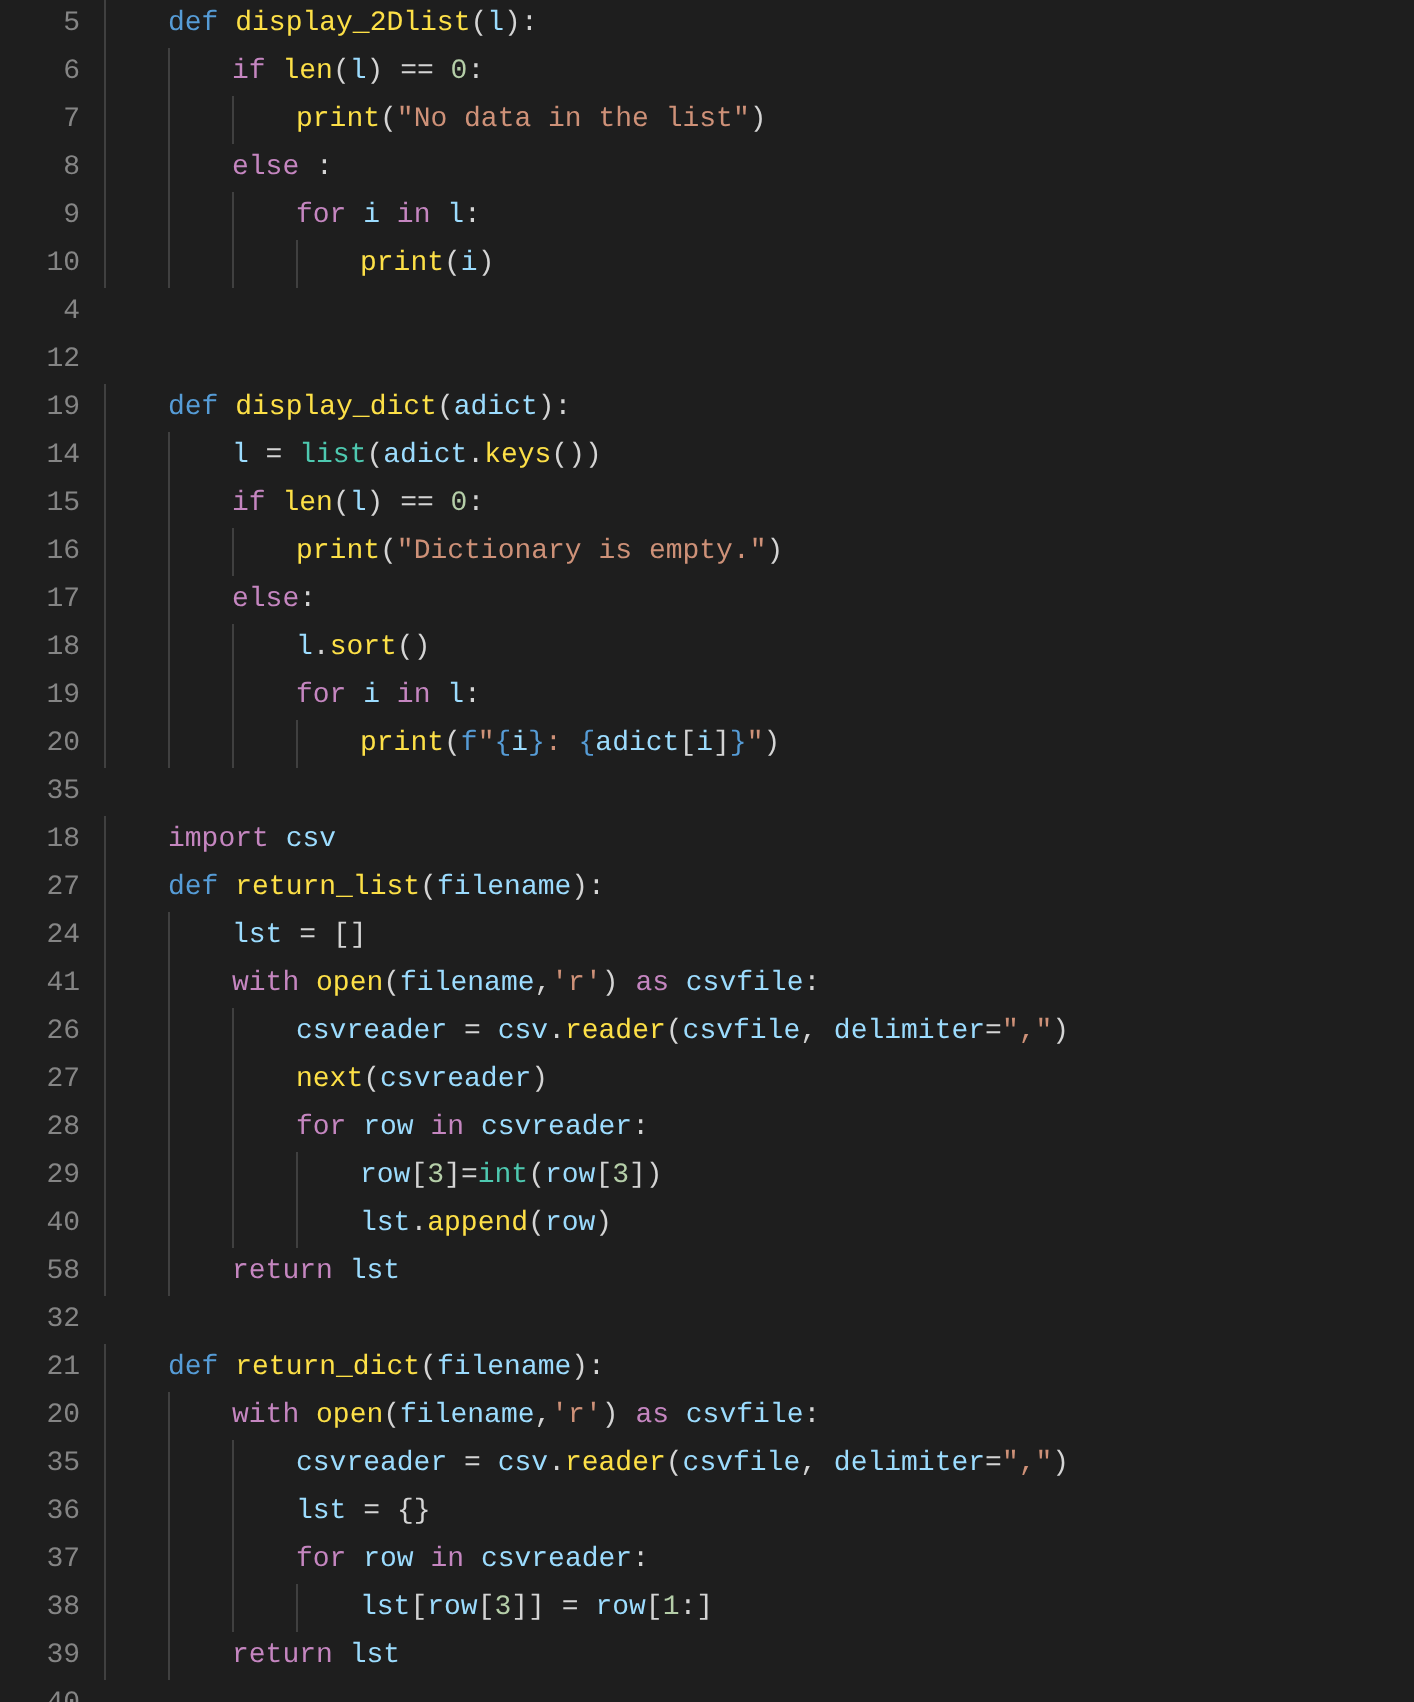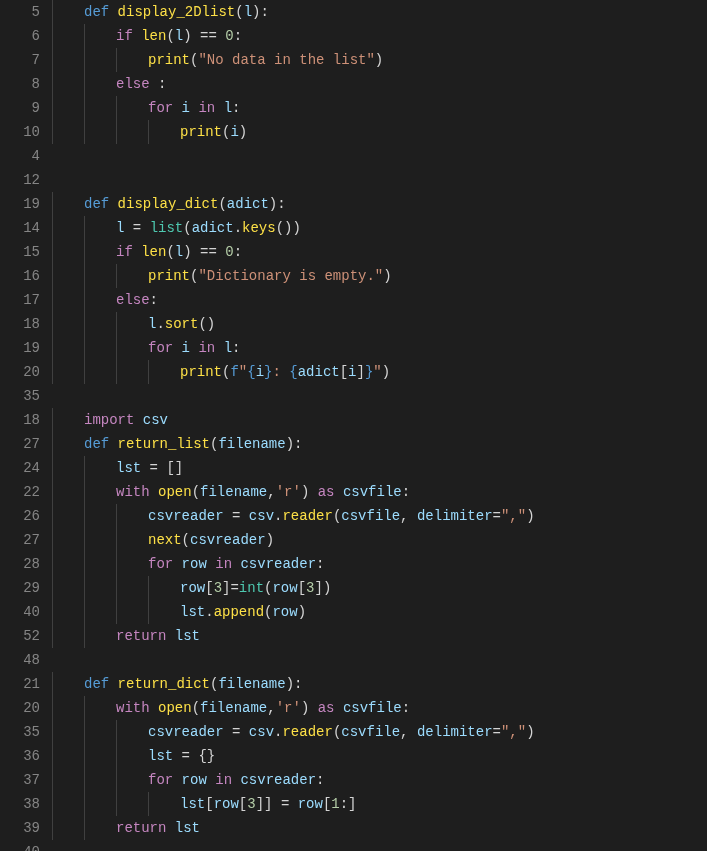--- a/index.html
+++ b/index.html
@@ -72,28 +72,28 @@
       <div>15</div>
       <div>16</div>
       <div>17</div>
       <div>18</div>
       <div>19</div>
       <div>20</div>
       <div>35</div>
       <div>18</div>
       <div>27</div>
       <div>24</div>
-      <div>22</div>
+      <div>41</div>
       <div>26</div>
       <div>27</div>
       <div>28</div>
       <div>29</div>
       <div>40</div>
-      <div>52</div>
-      <div>48</div>
+      <div>58</div>
+      <div>32</div>
       <div>21</div>
       <div>20</div>
       <div>35</div>
       <div>36</div>
       <div>37</div>
       <div>38</div>
       <div>39</div>
       <div>40</div>
     </div>
   <div class="code" id="code"><div class="code-line"><span class="guide" style="left: 0px;"></span><span style="margin-left: 32px;"><span class="kw">def </span><span class="fn">display_2Dlist</span><span class="pun">(</span><span class="var">l</span><span class="pun">):</span></span></div><div class="code-line"><span class="guide" style="left: 0px;"></span><span class="guide" style="left: 32px;"></span><span style="margin-left: 64px;"><span class="ctrl">if </span><span class="fn">len</span><span class="pun">(</span><span class="var">l</span><span class="pun">) </span><span class="op">== </span><span class="num">0</span><span class="pun">:</span></span></div><div class="code-line"><span class="guide" style="left: 0px;"></span><span class="guide" style="left: 32px;"></span><span class="guide" style="left: 64px;"></span><span style="margin-left: 96px;"><span class="fn">print</span><span class="pun">(</span><span class="str">"No data in the list"</span><span class="pun">)</span></span></div><div class="code-line"><span class="guide" style="left: 0px;"></span><span class="guide" style="left: 32px;"></span><span style="margin-left: 64px;"><span class="ctrl">else </span><span class="pun">:</span></span></div><div class="code-line"><span class="guide" style="left: 0px;"></span><span class="guide" style="left: 32px;"></span><span class="guide" style="left: 64px;"></span><span style="margin-left: 96px;"><span class="ctrl">for </span><span class="var">i</span><span class="ctrl"> in </span><span class="var">l</span><span class="pun">:</span></span></div><div class="code-line"><span class="guide" style="left: 0px;"></span><span class="guide" style="left: 32px;"></span><span class="guide" style="left: 64px;"></span><span class="guide" style="left: 96px;"></span><span style="margin-left: 128px;"><span class="fn">print</span><span class="pun">(</span><span class="var">i</span><span class="pun">)</span></span></div><div class="code-line"><span style="margin-left: 0px;"></span></div><div class="code-line"><span style="margin-left: 0px;"></span></div><div class="code-line"><span class="guide" style="left: 0px;"></span><span style="margin-left: 32px;"><span class="kw">def </span><span class="fn">display_dict</span><span class="pun">(</span><span class="var">adict</span><span class="pun">):</span></span></div><div class="code-line"><span class="guide" style="left: 0px;"></span><span class="guide" style="left: 32px;"></span><span style="margin-left: 64px;"><span class="var">l</span><span class="op"> = </span><span class="cls">list</span><span class="pun">(</span><span class="var">adict</span><span class="pun">.</span><span class="fn">keys</span><span class="pun">())</span></span></div><div class="code-line"><span class="guide" style="left: 0px;"></span><span class="guide" style="left: 32px;"></span><span style="margin-left: 64px;"><span class="ctrl">if </span><span class="fn">len</span><span class="pun">(</span><span class="var">l</span><span class="pun">) </span><span class="op">== </span><span class="num">0</span><span class="pun">:</span></span></div><div class="code-line"><span class="guide" style="left: 0px;"></span><span class="guide" style="left: 32px;"></span><span class="guide" style="left: 64px;"></span><span style="margin-left: 96px;"><span class="fn">print</span><span class="pun">(</span><span class="str">"Dictionary is empty."</span><span class="pun">)</span></span></div><div class="code-line"><span class="guide" style="left: 0px;"></span><span class="guide" style="left: 32px;"></span><span style="margin-left: 64px;"><span class="ctrl">else</span><span class="pun">:</span></span></div><div class="code-line"><span class="guide" style="left: 0px;"></span><span class="guide" style="left: 32px;"></span><span class="guide" style="left: 64px;"></span><span style="margin-left: 96px;"><span class="var">l</span><span class="pun">.</span><span class="fn">sort</span><span class="pun">()</span></span></div><div class="code-line"><span class="guide" style="left: 0px;"></span><span class="guide" style="left: 32px;"></span><span class="guide" style="left: 64px;"></span><span style="margin-left: 96px;"><span class="ctrl">for </span><span class="var">i</span><span class="ctrl"> in </span><span class="var">l</span><span class="pun">:</span></span></div><div class="code-line"><span class="guide" style="left: 0px;"></span><span class="guide" style="left: 32px;"></span><span class="guide" style="left: 64px;"></span><span class="guide" style="left: 96px;"></span><span style="margin-left: 128px;"><span class="fn">print</span><span class="pun">(</span><span class="kw">f</span><span class="str">"</span><span class="kw">{</span><span class="var">i</span><span class="kw">}</span><span class="str">: </span><span class="kw">{</span><span class="var">adict</span><span class="pun">[</span><span class="var">i</span><span class="pun">]</span><span class="kw">}</span><span class="str">"</span><span class="pun">)</span></span></div><div class="code-line"><span style="margin-left: 0px;"></span></div><div class="code-line"><span class="guide" style="left: 0px;"></span><span style="margin-left: 32px;"><span class="ctrl">import </span><span class="var">csv</span></span></div><div class="code-line"><span class="guide" style="left: 0px;"></span><span style="margin-left: 32px;"><span class="kw">def </span><span class="fn">return_list</span><span class="pun">(</span><span class="var">filename</span><span class="pun">):</span></span></div><div class="code-line"><span class="guide" style="left: 0px;"></span><span class="guide" style="left: 32px;"></span><span style="margin-left: 64px;"><span class="var">lst</span><span class="op"> = </span><span class="pun">[]</span></span></div><div class="code-line"><span class="guide" style="left: 0px;"></span><span class="guide" style="left: 32px;"></span><span style="margin-left: 64px;"><span class="ctrl">with </span><span class="fn">open</span><span class="pun">(</span><span class="var">filename</span><span class="pun">,</span><span class="str">'r'</span><span class="pun">) </span><span class="ctrl">as </span><span class="var">csvfile</span><span class="pun">:</span></span></div><div class="code-line"><span class="guide" style="left: 0px;"></span><span class="guide" style="left: 32px;"></span><span class="guide" style="left: 64px;"></span><span style="margin-left: 96px;"><span class="var">csvreader</span><span class="op"> = </span><span class="var">csv</span><span class="pun">.</span><span class="fn">reader</span><span class="pun">(</span><span class="var">csvfile</span><span class="pun">, </span><span class="var">delimiter</span><span class="op">=</span><span class="str">","</span><span class="pun">)</span></span></div><div class="code-line"><span class="guide" style="left: 0px;"></span><span class="guide" style="left: 32px;"></span><span class="guide" style="left: 64px;"></span><span style="margin-left: 96px;"><span class="fn">next</span><span class="pun">(</span><span class="var">csvreader</span><span class="pun">)</span></span></div><div class="code-line"><span class="guide" style="left: 0px;"></span><span class="guide" style="left: 32px;"></span><span class="guide" style="left: 64px;"></span><span style="margin-left: 96px;"><span class="ctrl">for </span><span class="var">row</span><span class="ctrl"> in </span><span class="var">csvreader</span><span class="pun">:</span></span></div><div class="code-line"><span class="guide" style="left: 0px;"></span><span class="guide" style="left: 32px;"></span><span class="guide" style="left: 64px;"></span><span class="guide" style="left: 96px;"></span><span style="margin-left: 128px;"><span class="var">row</span><span class="pun">[</span><span class="num">3</span><span class="pun">]</span><span class="op">=</span><span class="cls">int</span><span class="pun">(</span><span class="var">row</span><span class="pun">[</span><span class="num">3</span><span class="pun">])</span></span></div><div class="code-line"><span class="guide" style="left: 0px;"></span><span class="guide" style="left: 32px;"></span><span class="guide" style="left: 64px;"></span><span class="guide" style="left: 96px;"></span><span style="margin-left: 128px;"><span class="var">lst</span><span class="pun">.</span><span class="fn">append</span><span class="pun">(</span><span class="var">row</span><span class="pun">)</span></span></div><div class="code-line"><span class="guide" style="left: 0px;"></span><span class="guide" style="left: 32px;"></span><span style="margin-left: 64px;"><span class="ctrl">return </span><span class="var">lst</span></span></div><div class="code-line"><span style="margin-left: 0px;"></span></div><div class="code-line"><span class="guide" style="left: 0px;"></span><span style="margin-left: 32px;"><span class="kw">def </span><span class="fn">return_dict</span><span class="pun">(</span><span class="var">filename</span><span class="pun">):</span></span></div><div class="code-line"><span class="guide" style="left: 0px;"></span><span class="guide" style="left: 32px;"></span><span style="margin-left: 64px;"><span class="ctrl">with </span><span class="fn">open</span><span class="pun">(</span><span class="var">filename</span><span class="pun">,</span><span class="str">'r'</span><span class="pun">) </span><span class="ctrl">as </span><span class="var">csvfile</span><span class="pun">:</span></span></div><div class="code-line"><span class="guide" style="left: 0px;"></span><span class="guide" style="left: 32px;"></span><span class="guide" style="left: 64px;"></span><span style="margin-left: 96px;"><span class="var">csvreader</span><span class="op"> = </span><span class="var">csv</span><span class="pun">.</span><span class="fn">reader</span><span class="pun">(</span><span class="var">csvfile</span><span class="pun">, </span><span class="var">delimiter</span><span class="op">=</span><span class="str">","</span><span class="pun">)</span></span></div><div class="code-line"><span class="guide" style="left: 0px;"></span><span class="guide" style="left: 32px;"></span><span class="guide" style="left: 64px;"></span><span style="margin-left: 96px;"><span class="var">lst</span><span class="op"> = </span><span class="pun">{}</span></span></div><div class="code-line"><span class="guide" style="left: 0px;"></span><span class="guide" style="left: 32px;"></span><span class="guide" style="left: 64px;"></span><span style="margin-left: 96px;"><span class="ctrl">for </span><span class="var">row</span><span class="ctrl"> in </span><span class="var">csvreader</span><span class="pun">:</span></span></div><div class="code-line"><span class="guide" style="left: 0px;"></span><span class="guide" style="left: 32px;"></span><span class="guide" style="left: 64px;"></span><span class="guide" style="left: 96px;"></span><span style="margin-left: 128px;"><span class="var">lst</span><span class="pun">[</span><span class="var">row</span><span class="pun">[</span><span class="num">3</span><span class="pun">]] </span><span class="op">= </span><span class="var">row</span><span class="pun">[</span><span class="num">1</span><span class="pun">:]</span></span></div><div class="code-line"><span class="guide" style="left: 0px;"></span><span class="guide" style="left: 32px;"></span><span style="margin-left: 64px;"><span class="ctrl">return </span><span class="var">lst</span></span></div><div class="code-line"><span style="margin-left: 0px;"></span></div></div>

